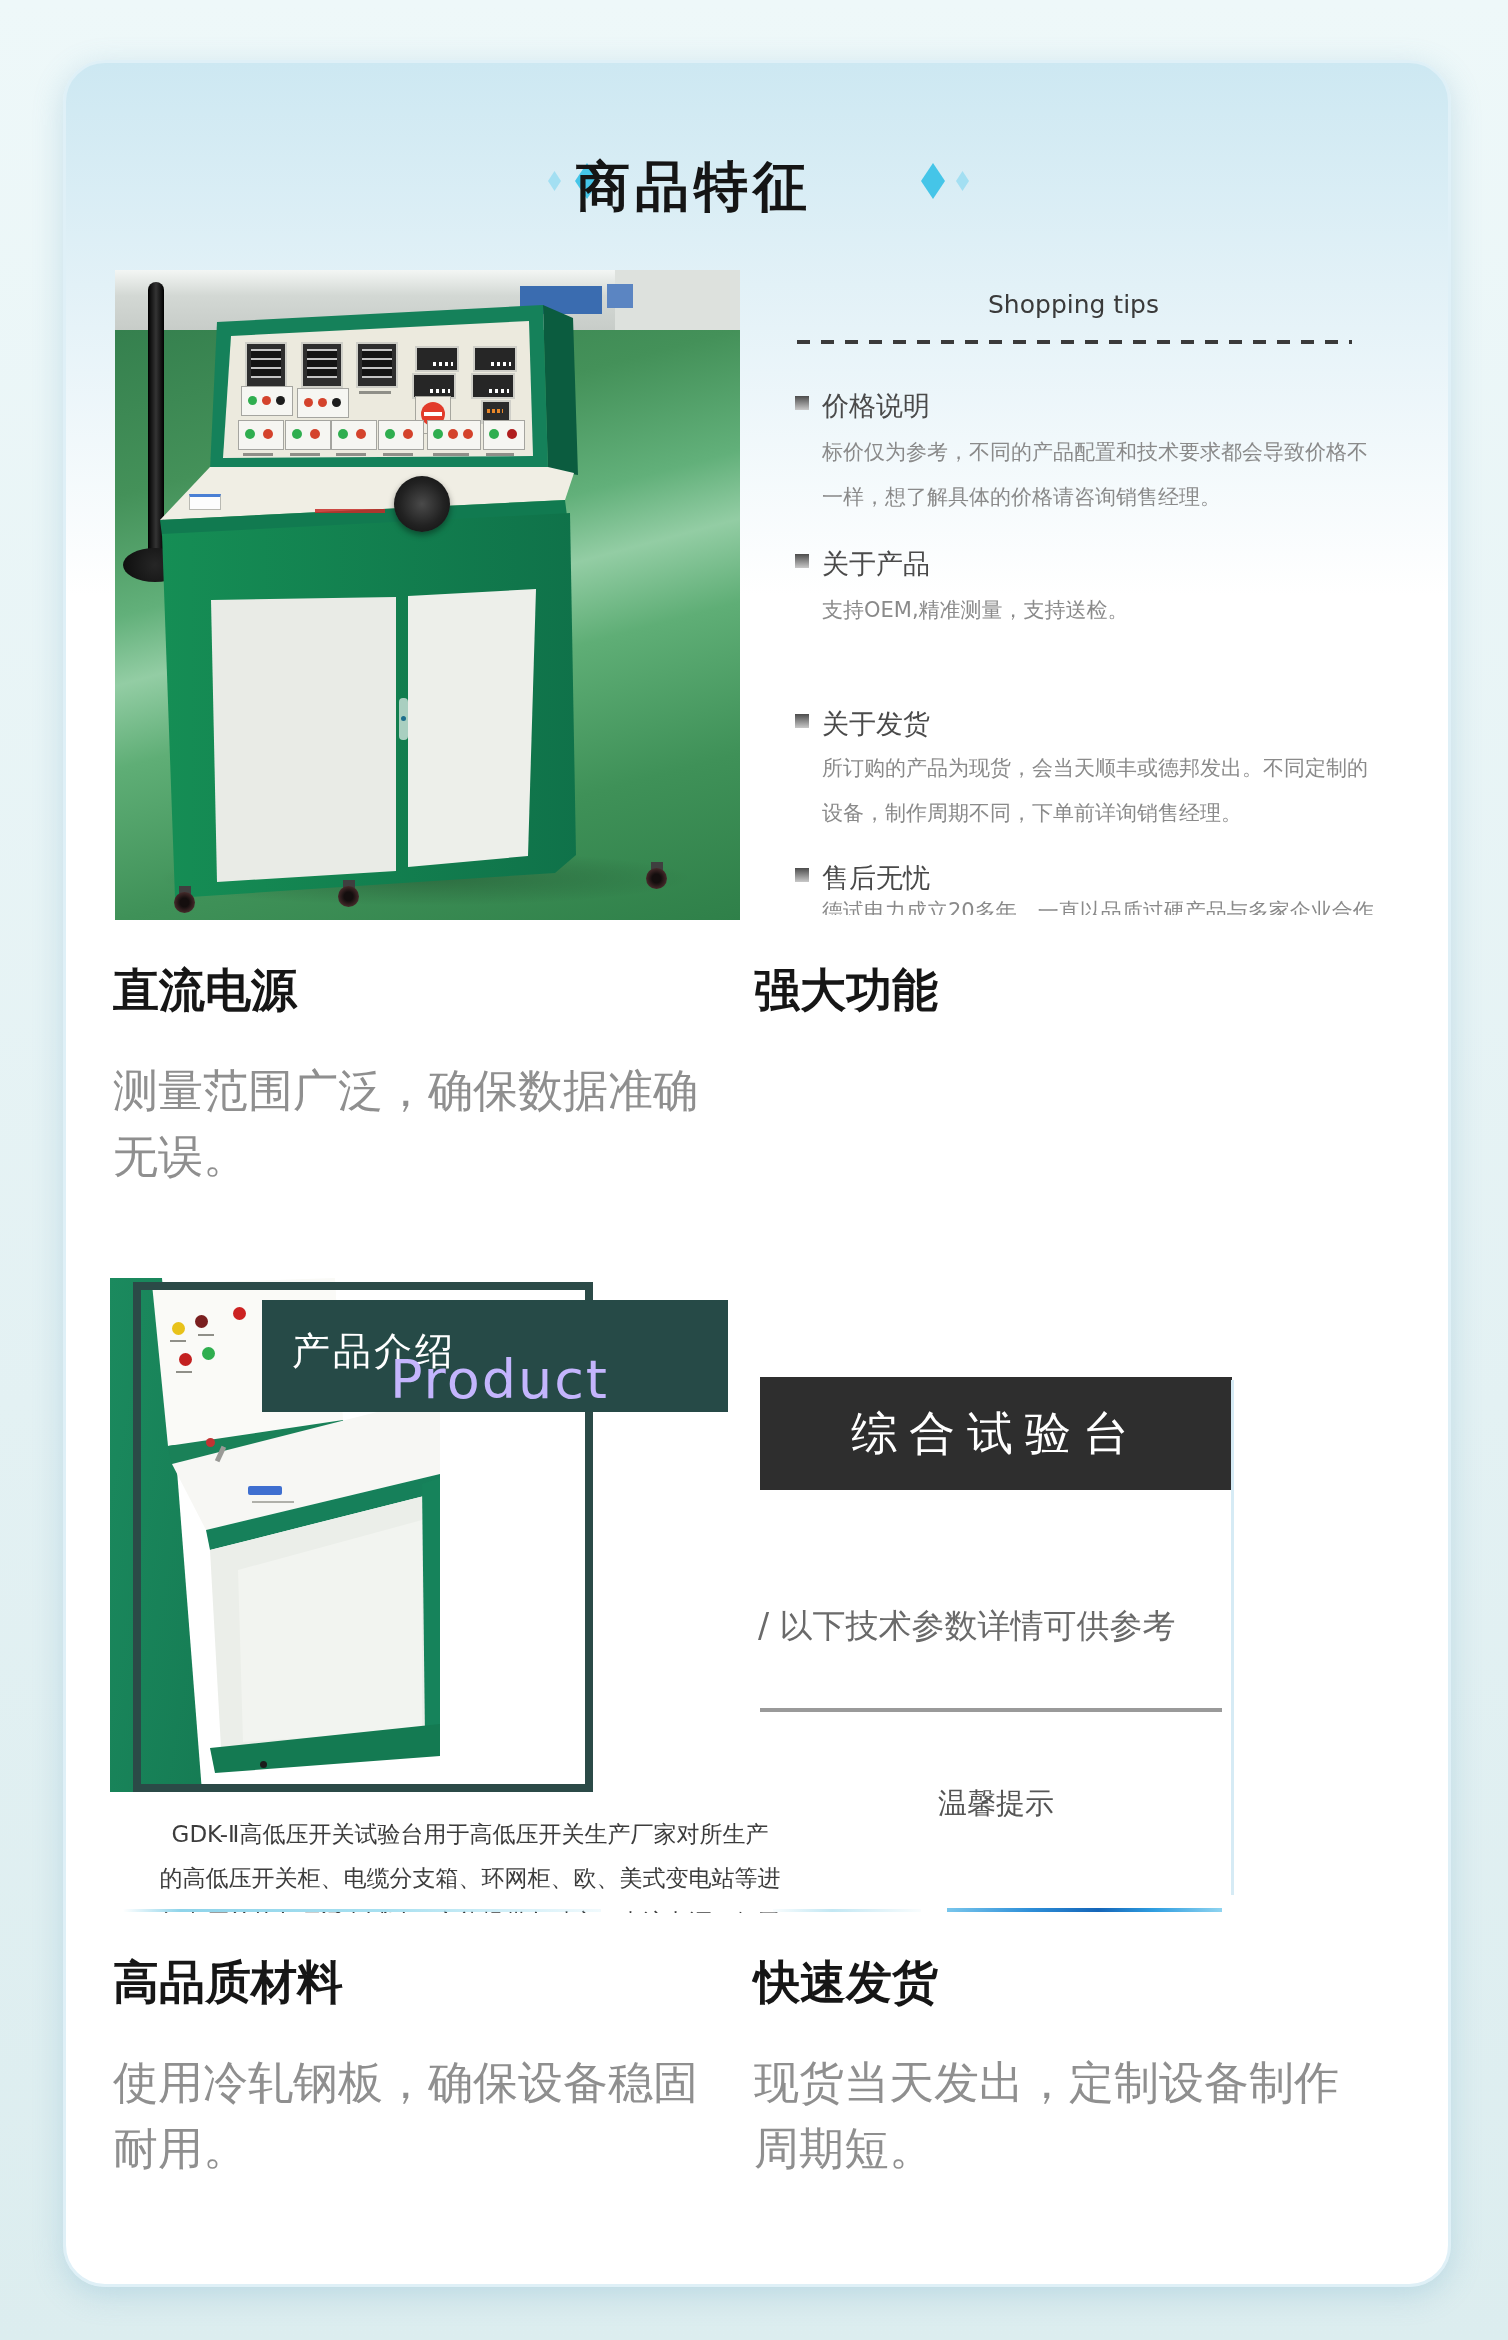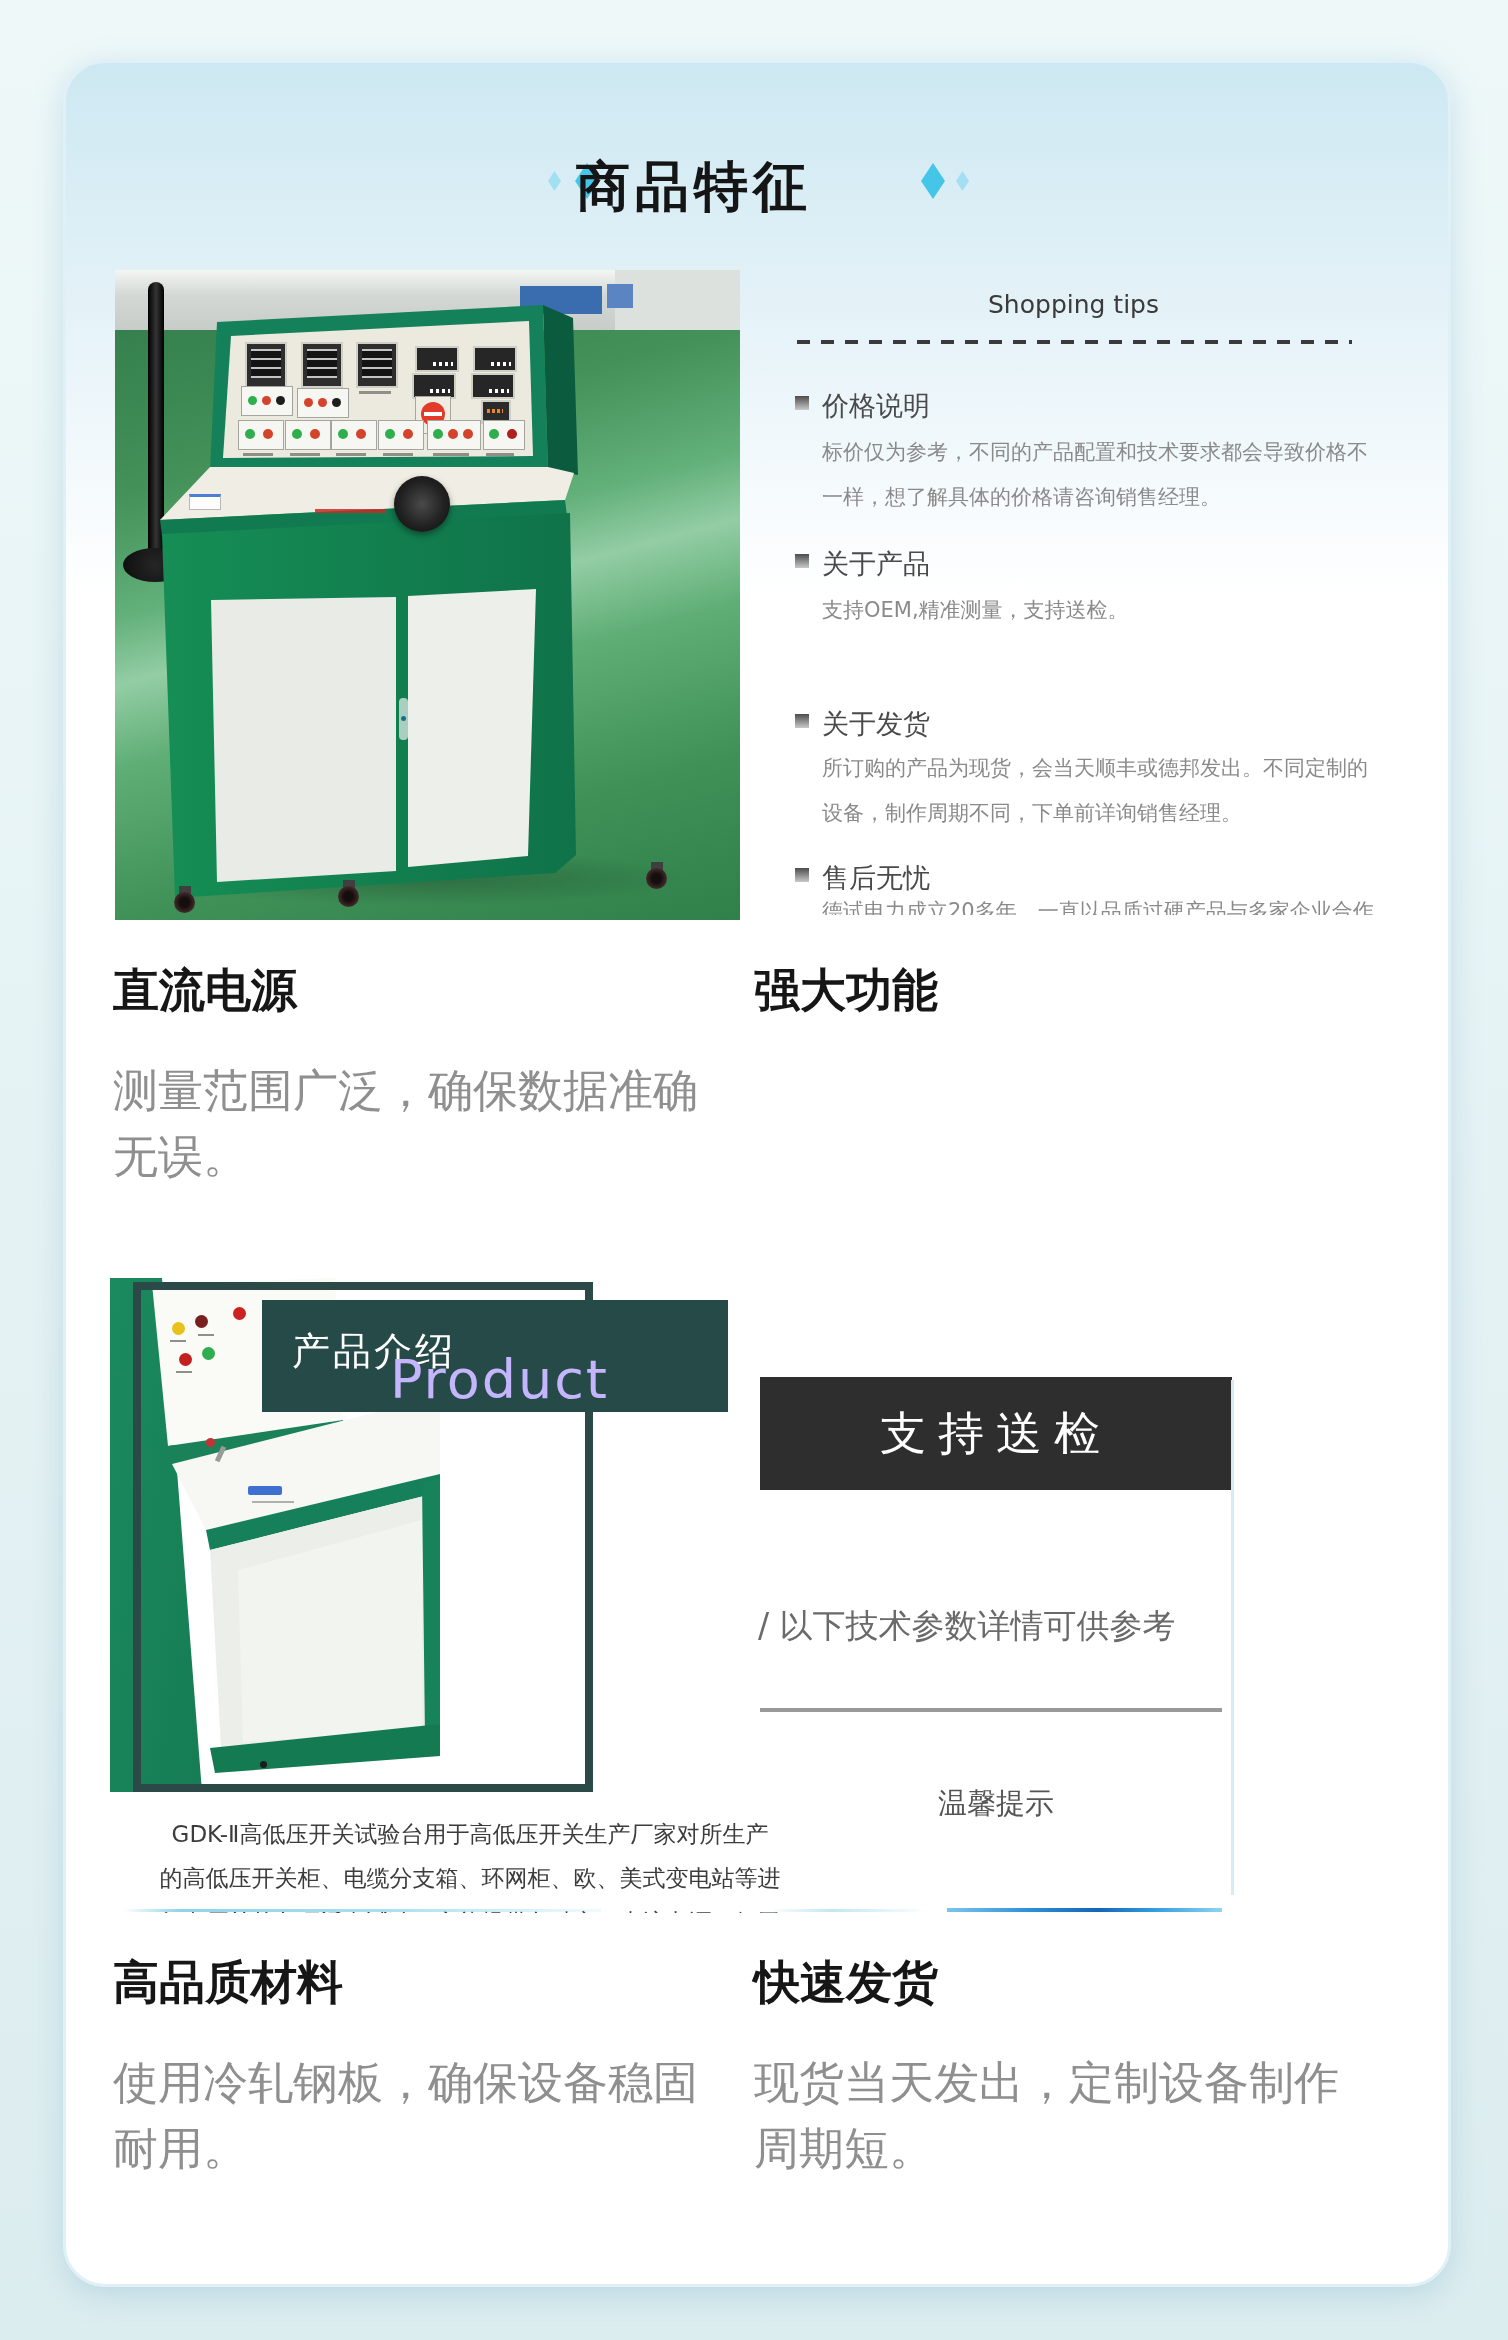--- a/index.html
+++ b/index.html
@@ -231,21 +231,21 @@
   <div class="abs frame2" style="left:133px;top:1282px;width:444px;height:494px;z-index:3;"></div>
   <div class="abs banner-teal" style="left:262px;top:1300px;width:466px;height:112px;z-index:4;">
     <div class="abs banner-cn" style="left:30px;top:26px;">产品介绍</div>
     <div class="abs banner-en" style="left:128px;top:48px;">Product</div>
   </div>
 
   <div class="abs desc" style="left:140px;top:1812px;width:660px;height:101px;">GDK-Ⅱ高低压开关试验台用于高低压开关生产厂家对所生产
 的高低压开关柜、电缆分支箱、环网柜、欧、美式变电站等进
 行出厂前的各项通电试验。它能提供各种交、直流电源，便于</div>
 
-  <div class="abs tech-banner" style="left:760px;top:1377px;width:472px;height:113px;">支持送检</div>
+  <div class="abs tech-banner" style="left:760px;top:1377px;width:472px;height:113px;">综合试验台</div>
   <div class="abs vfaint" style="left:1231px;top:1380px;width:3px;height:515px;"></div>
   <div class="abs tech-note" style="left:758px;top:1604px;">/ 以下技术参数详情可供参考</div>
   <div class="abs gray-line" style="left:760px;top:1708px;width:462px;"></div>
   <div class="abs hint" style="left:760px;top:1784px;width:472px;">温馨提示</div>
 
   <div class="abs" style="left:123px;top:1909px;width:478px;height:3px;background:linear-gradient(90deg,rgba(140,210,235,0) 0%,#8fd4ea 12%,#a8e0f0 55%,rgba(160,220,240,.15) 100%);"></div>
   <div class="abs" style="left:773px;top:1909px;width:148px;height:3px;background:linear-gradient(90deg,rgba(194,231,243,.1),#c2e7f3 40%,rgba(194,231,243,.1));"></div>
   <div class="abs" style="left:947px;top:1908px;width:275px;height:4px;background:linear-gradient(90deg,#79c6ec,#2e8fd8 30%,#1565b8 55%,#2e9de0 75%,#8fd4f0 100%);"></div>
 
   <div class="abs feat-head" style="left:113px;top:1952px;">高品质材料</div>

